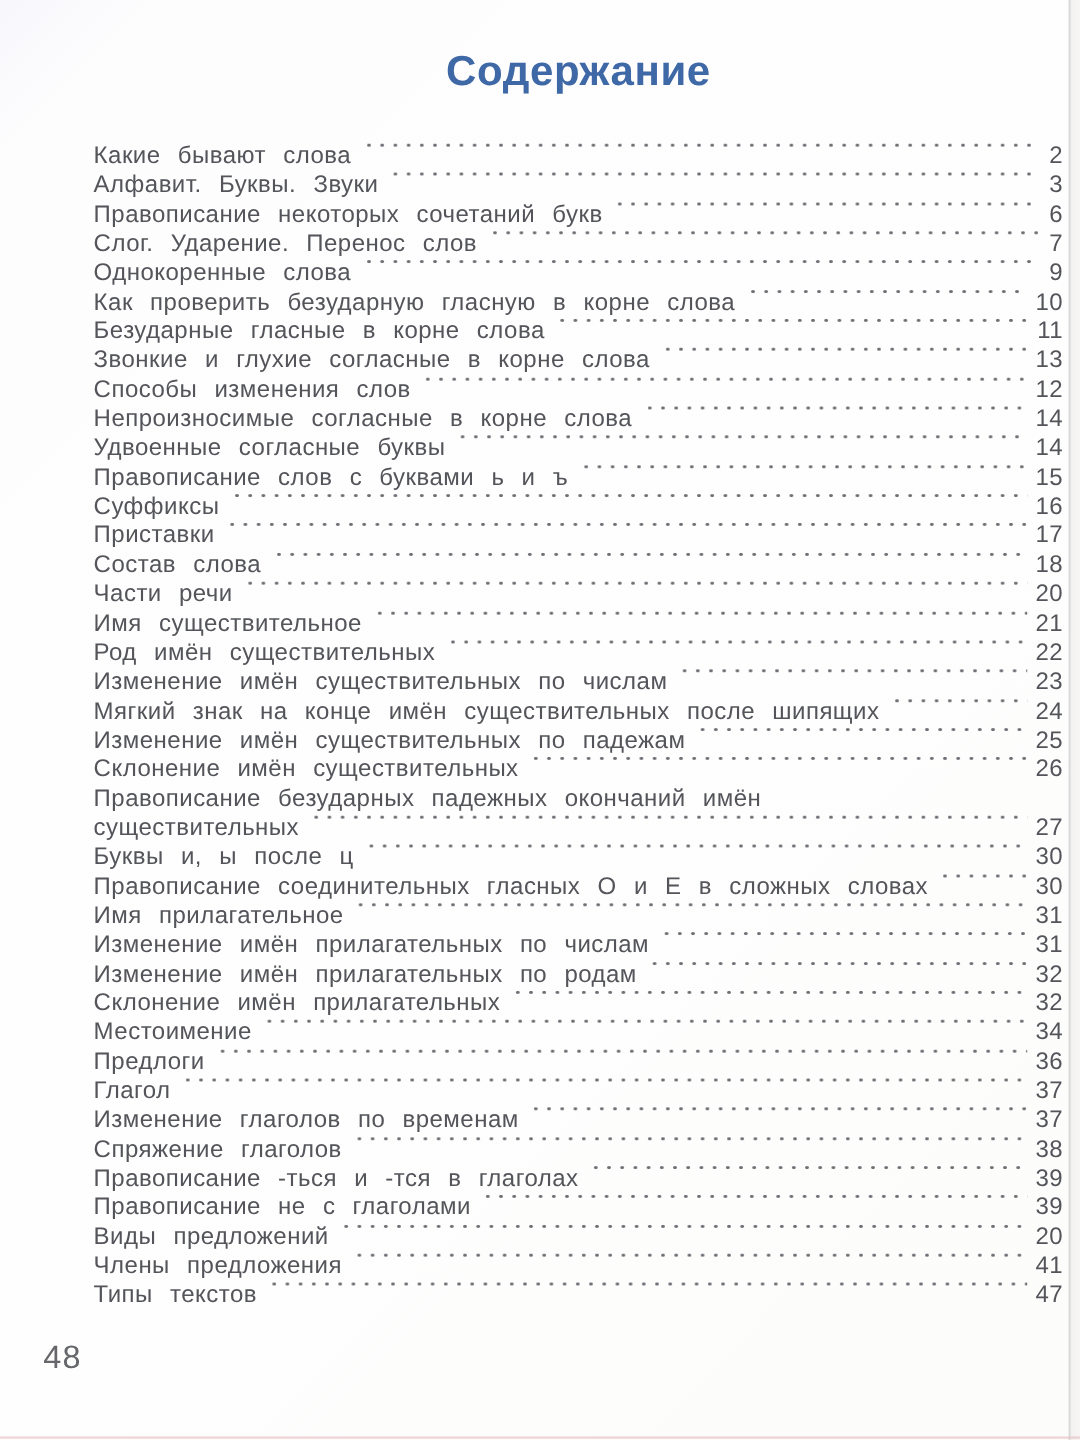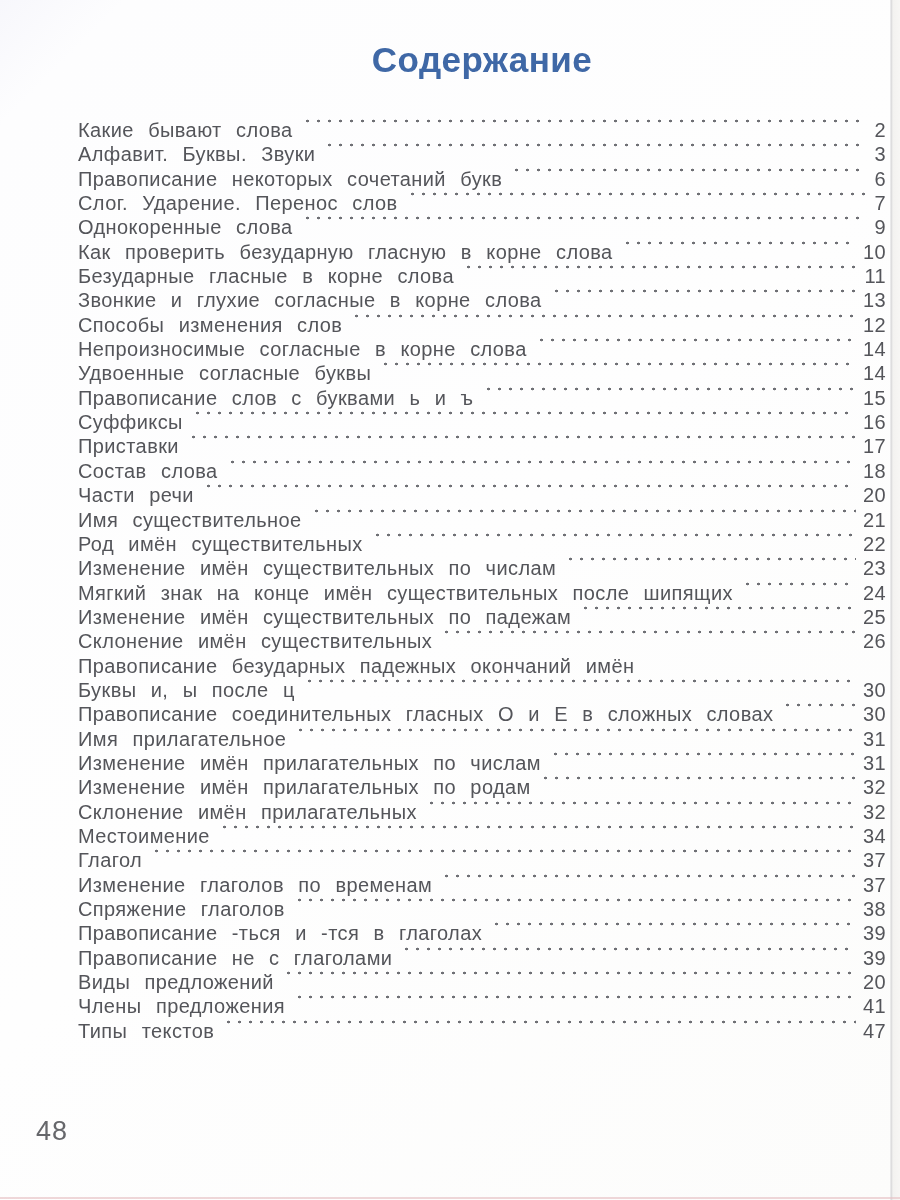--- a/index.html
+++ b/index.html
@@ -166,20 +166,25 @@
       <div class="toc-row">
         <span class="toc-title">Склонение имён существительных</span>
         <span class="toc-leader"></span>
         <span class="toc-page">26</span>
       </div>
       <div class="toc-row">
         <span class="toc-title">Правописание безударных падежных окончаний имён</span>
         <span class="toc-page"></span>
       </div>
       <div class="toc-row">
+        <span class="toc-title">существительных</span>
+        <span class="toc-leader"></span>
+        <span class="toc-page">27</span>
+      </div>
+      <div class="toc-row">
         <span class="toc-title">Буквы и, ы после ц</span>
         <span class="toc-leader"></span>
         <span class="toc-page">30</span>
       </div>
       <div class="toc-row">
         <span class="toc-title">Правописание соединительных гласных О и Е в сложных словах</span>
         <span class="toc-leader"></span>
         <span class="toc-page">30</span>
       </div>
       <div class="toc-row">
@@ -199,20 +204,25 @@
       </div>
       <div class="toc-row">
         <span class="toc-title">Склонение имён прилагательных</span>
         <span class="toc-leader"></span>
         <span class="toc-page">32</span>
       </div>
       <div class="toc-row">
         <span class="toc-title">Местоимение</span>
         <span class="toc-leader"></span>
         <span class="toc-page">34</span>
+      </div>
+      <div class="toc-row">
+        <span class="toc-title">Предлоги</span>
+        <span class="toc-leader"></span>
+        <span class="toc-page">36</span>
       </div>
       <div class="toc-row">
         <span class="toc-title">Глагол</span>
         <span class="toc-leader"></span>
         <span class="toc-page">37</span>
       </div>
       <div class="toc-row">
         <span class="toc-title">Изменение глаголов по временам</span>
         <span class="toc-leader"></span>
         <span class="toc-page">37</span>

